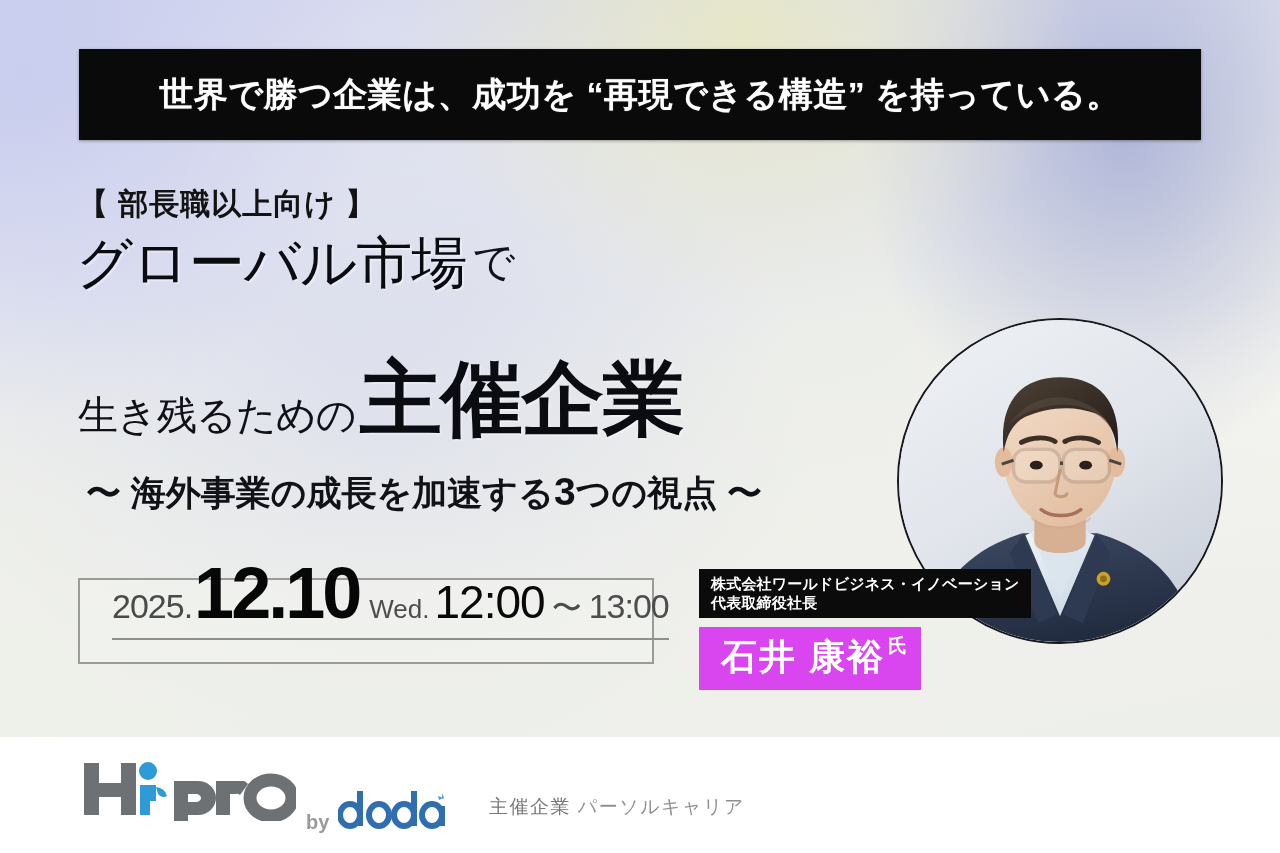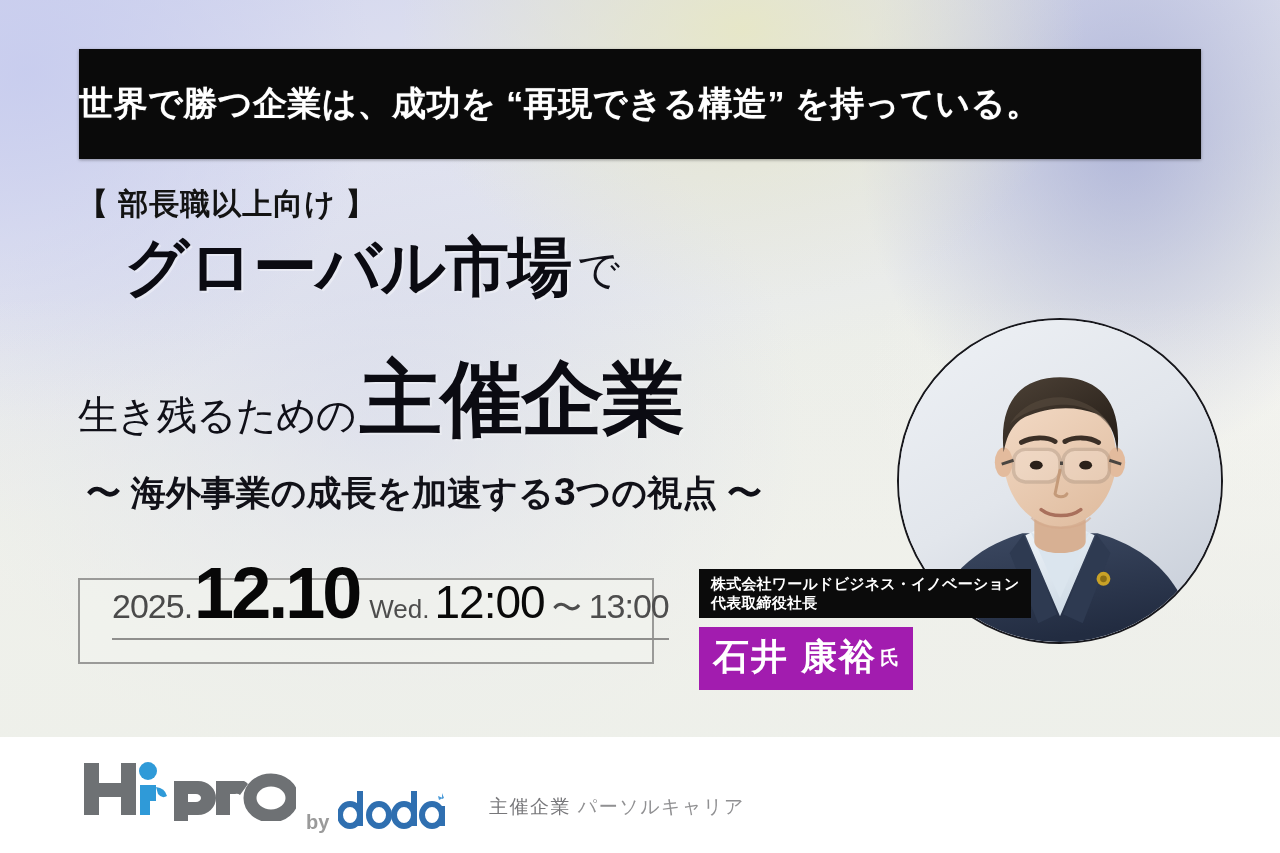--- a/index.html
+++ b/index.html
@@ -28,23 +28,23 @@
       radial-gradient(ellipse 700px 420px at 100% 52%, rgba(244,244,240,.95) 0%, rgba(244,244,240,0) 60%),
       linear-gradient(168deg,#d3d6ee 0%,#e2e4f0 24%,#eceee9 52%,#eff0ea 74%,#ecedea 100%);
   }
   .bg-wash-b {
     position:absolute; left:0; top:0; width:1280px; height:737px;
     background:linear-gradient(to bottom, rgba(255,255,255,0) 40%, rgba(240,241,236,.55) 78%, rgba(238,240,234,.9) 100%);
   }
 
   
   .headline-bar {
-    position:absolute; left:79px; top:49px; width:1122px; height:110px;
+    position:absolute; left:79px; top:49px; width:1122px; height:91px;
     background:#0a0a0a;
-    display:flex; align-items:center; justify-content:flex-start;
+    display:flex; align-items:center; justify-content:center;
     box-shadow:0 1px 3px rgba(0,0,0,.35);
   }
   .headline-bar .txt {
     color:#ffffff;
     font-size:34px;
     font-weight:700;
     letter-spacing:.5px;
     white-space:nowrap;
     text-shadow:0 0 1px rgba(255,255,255,.5);
   }
@@ -55,24 +55,23 @@
     font-size:30px; font-weight:700; color:#131313;
     letter-spacing:1px; white-space:nowrap;
   }
 
   
   .title-line1 {
     position:absolute; left:76px; top:236px;
     display:flex; align-items:flex-end; white-space:nowrap;
   }
   .title-line1 .big {
-    font-size:64px; font-weight:700; color:#0b0b12;
+    font-size:56px; font-weight:400; color:#0b0b12;
     line-height:.98; letter-spacing:-1px;
     text-shadow:2px 2px 0 rgba(255,255,255,.35);
-    margin-left:48px;
   }
   .title-line1 .part {
     font-size:42px; font-weight:500; color:#12121a;
     line-height:1; padding-bottom:8px; margin-left:6px;
   }
   .hl-bar-1 {
     position:absolute; left:84px; top:310px; width:676px; height:35px;
     background:#ffffff; z-index:-1;
   }
 
@@ -135,23 +134,23 @@
   
   .affil {
     position:absolute; left:699px; top:569px;
     background:#0b0b0b; color:#ffffff;
     padding:5px 11px 6px 12px;
     font-size:15px; font-weight:700; line-height:1.28;
     letter-spacing:.2px; white-space:nowrap;
   }
   .speaker-name {
     position:absolute; left:699px; top:627px;
-    background:#a21caf; color:#ffffff;
-    padding:6px 14px 8px 14px;
-    display:flex; align-items:center; white-space:nowrap;
+    background:#d946ef; color:#ffffff;
+    padding:6px 14px 8px 22px;
+    display:flex; align-items:flex-start; white-space:nowrap;
   }
   .speaker-name .nm  { font-size:36px; font-weight:700; letter-spacing:2px; }
   .speaker-name .hon { font-size:19px; font-weight:700; margin-left:3px; }
 
   
   .footer {
     position:absolute; left:0; top:737px; width:1280px; height:116px;
     background:#ffffff;
   }
   .logo-hipro {

